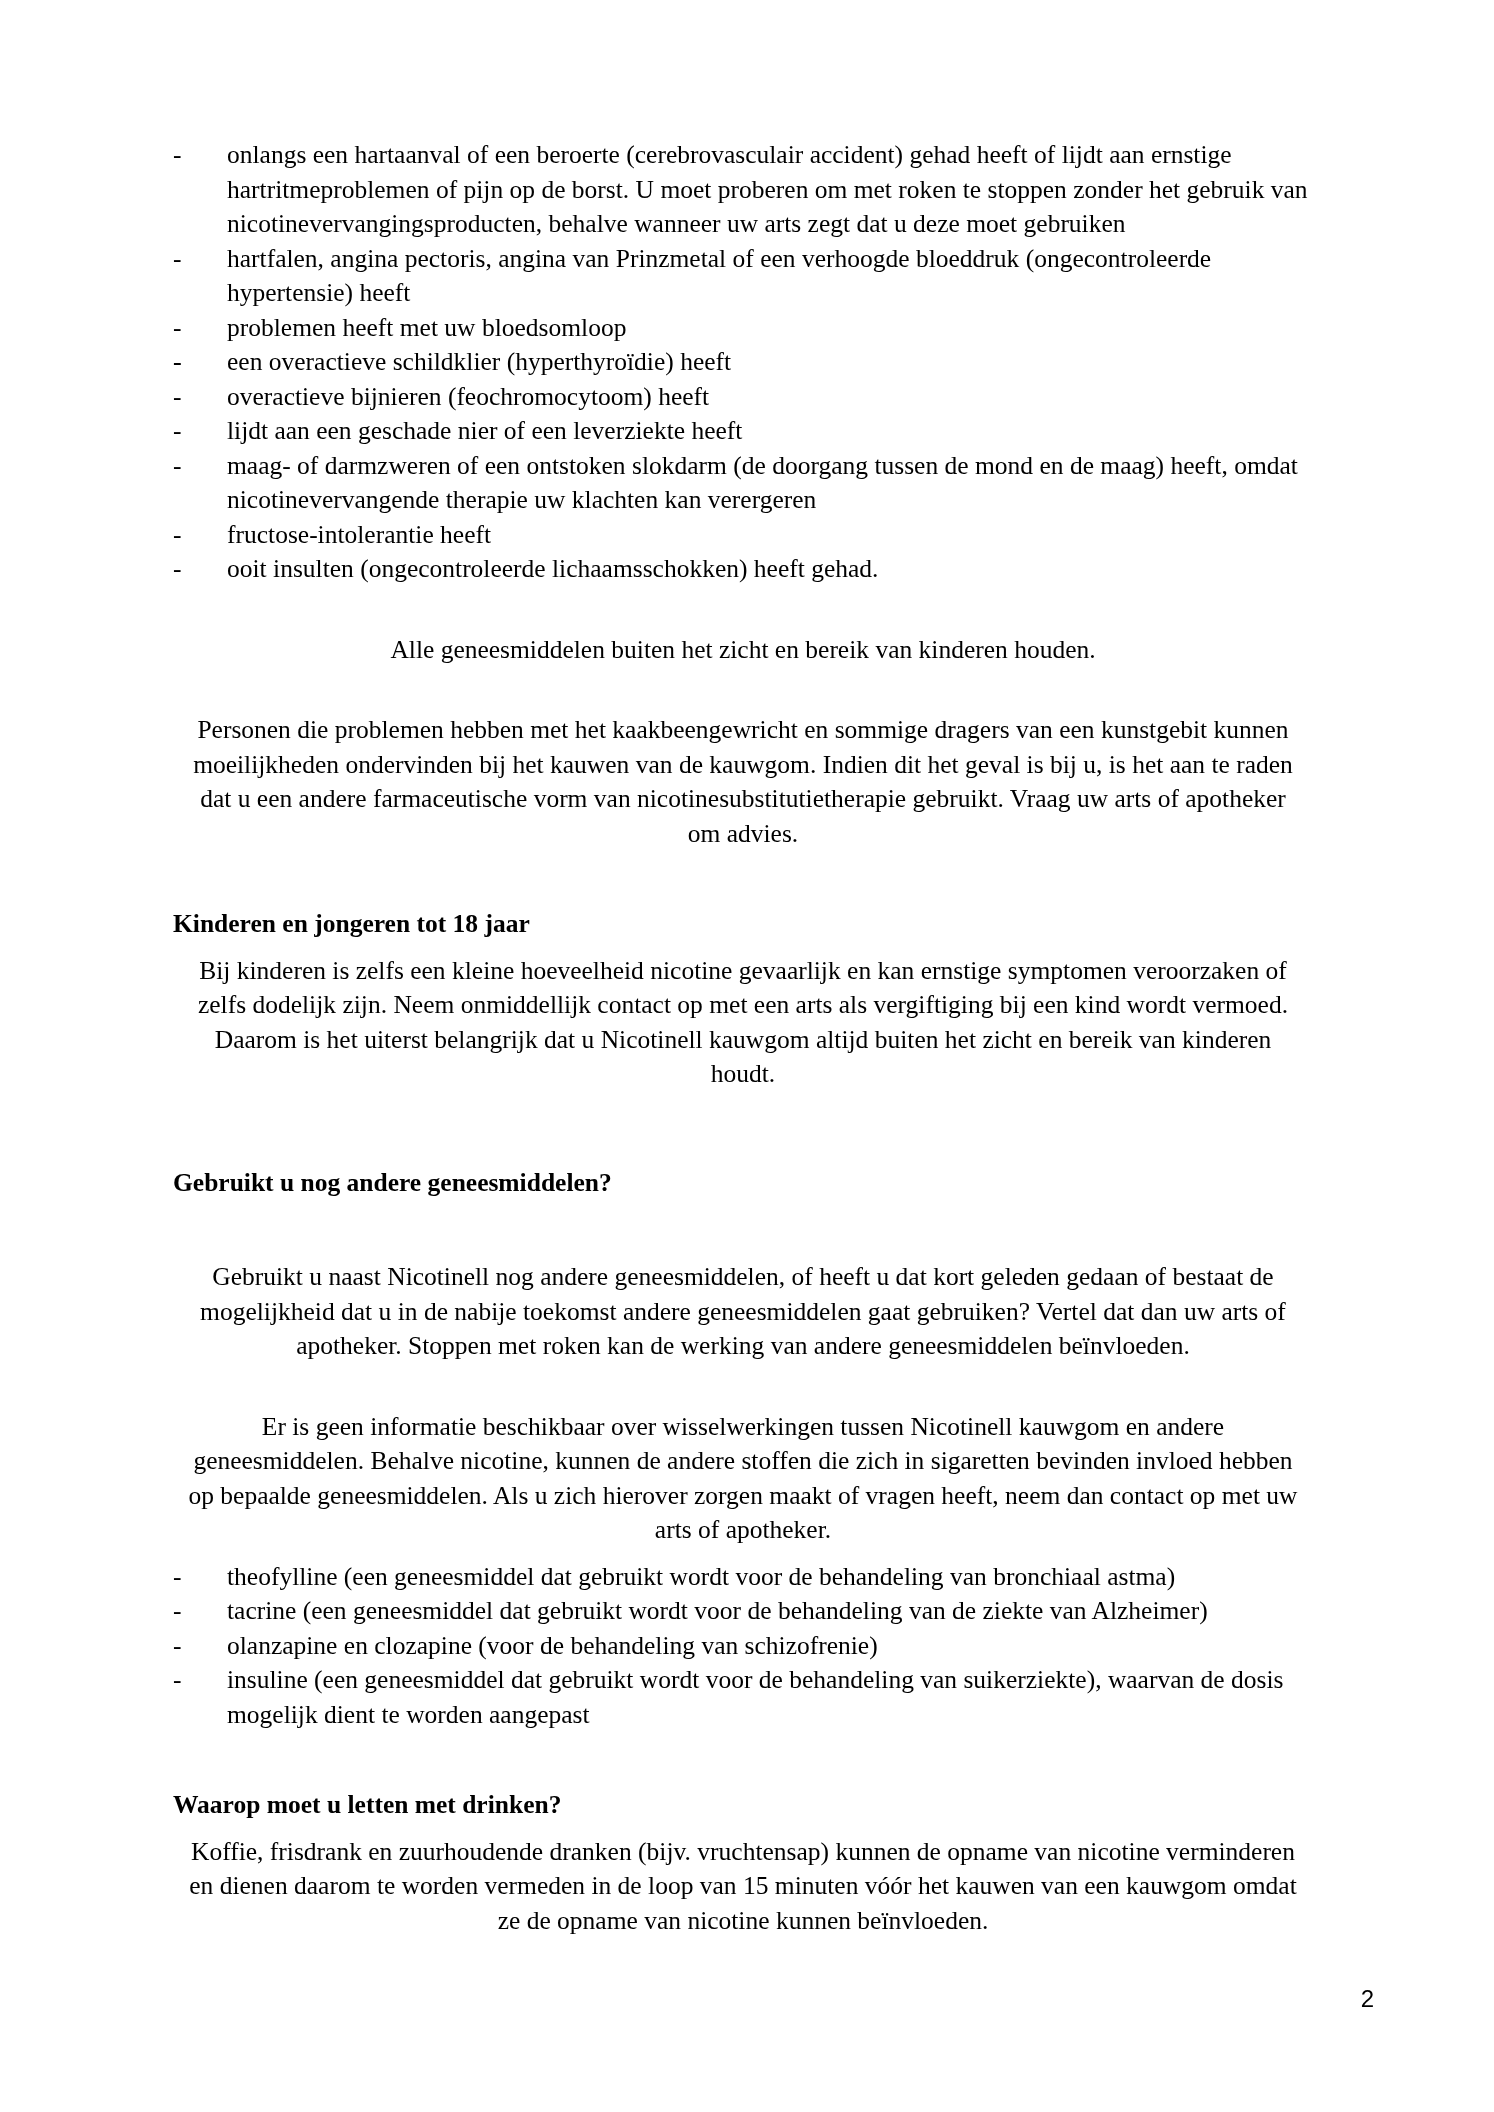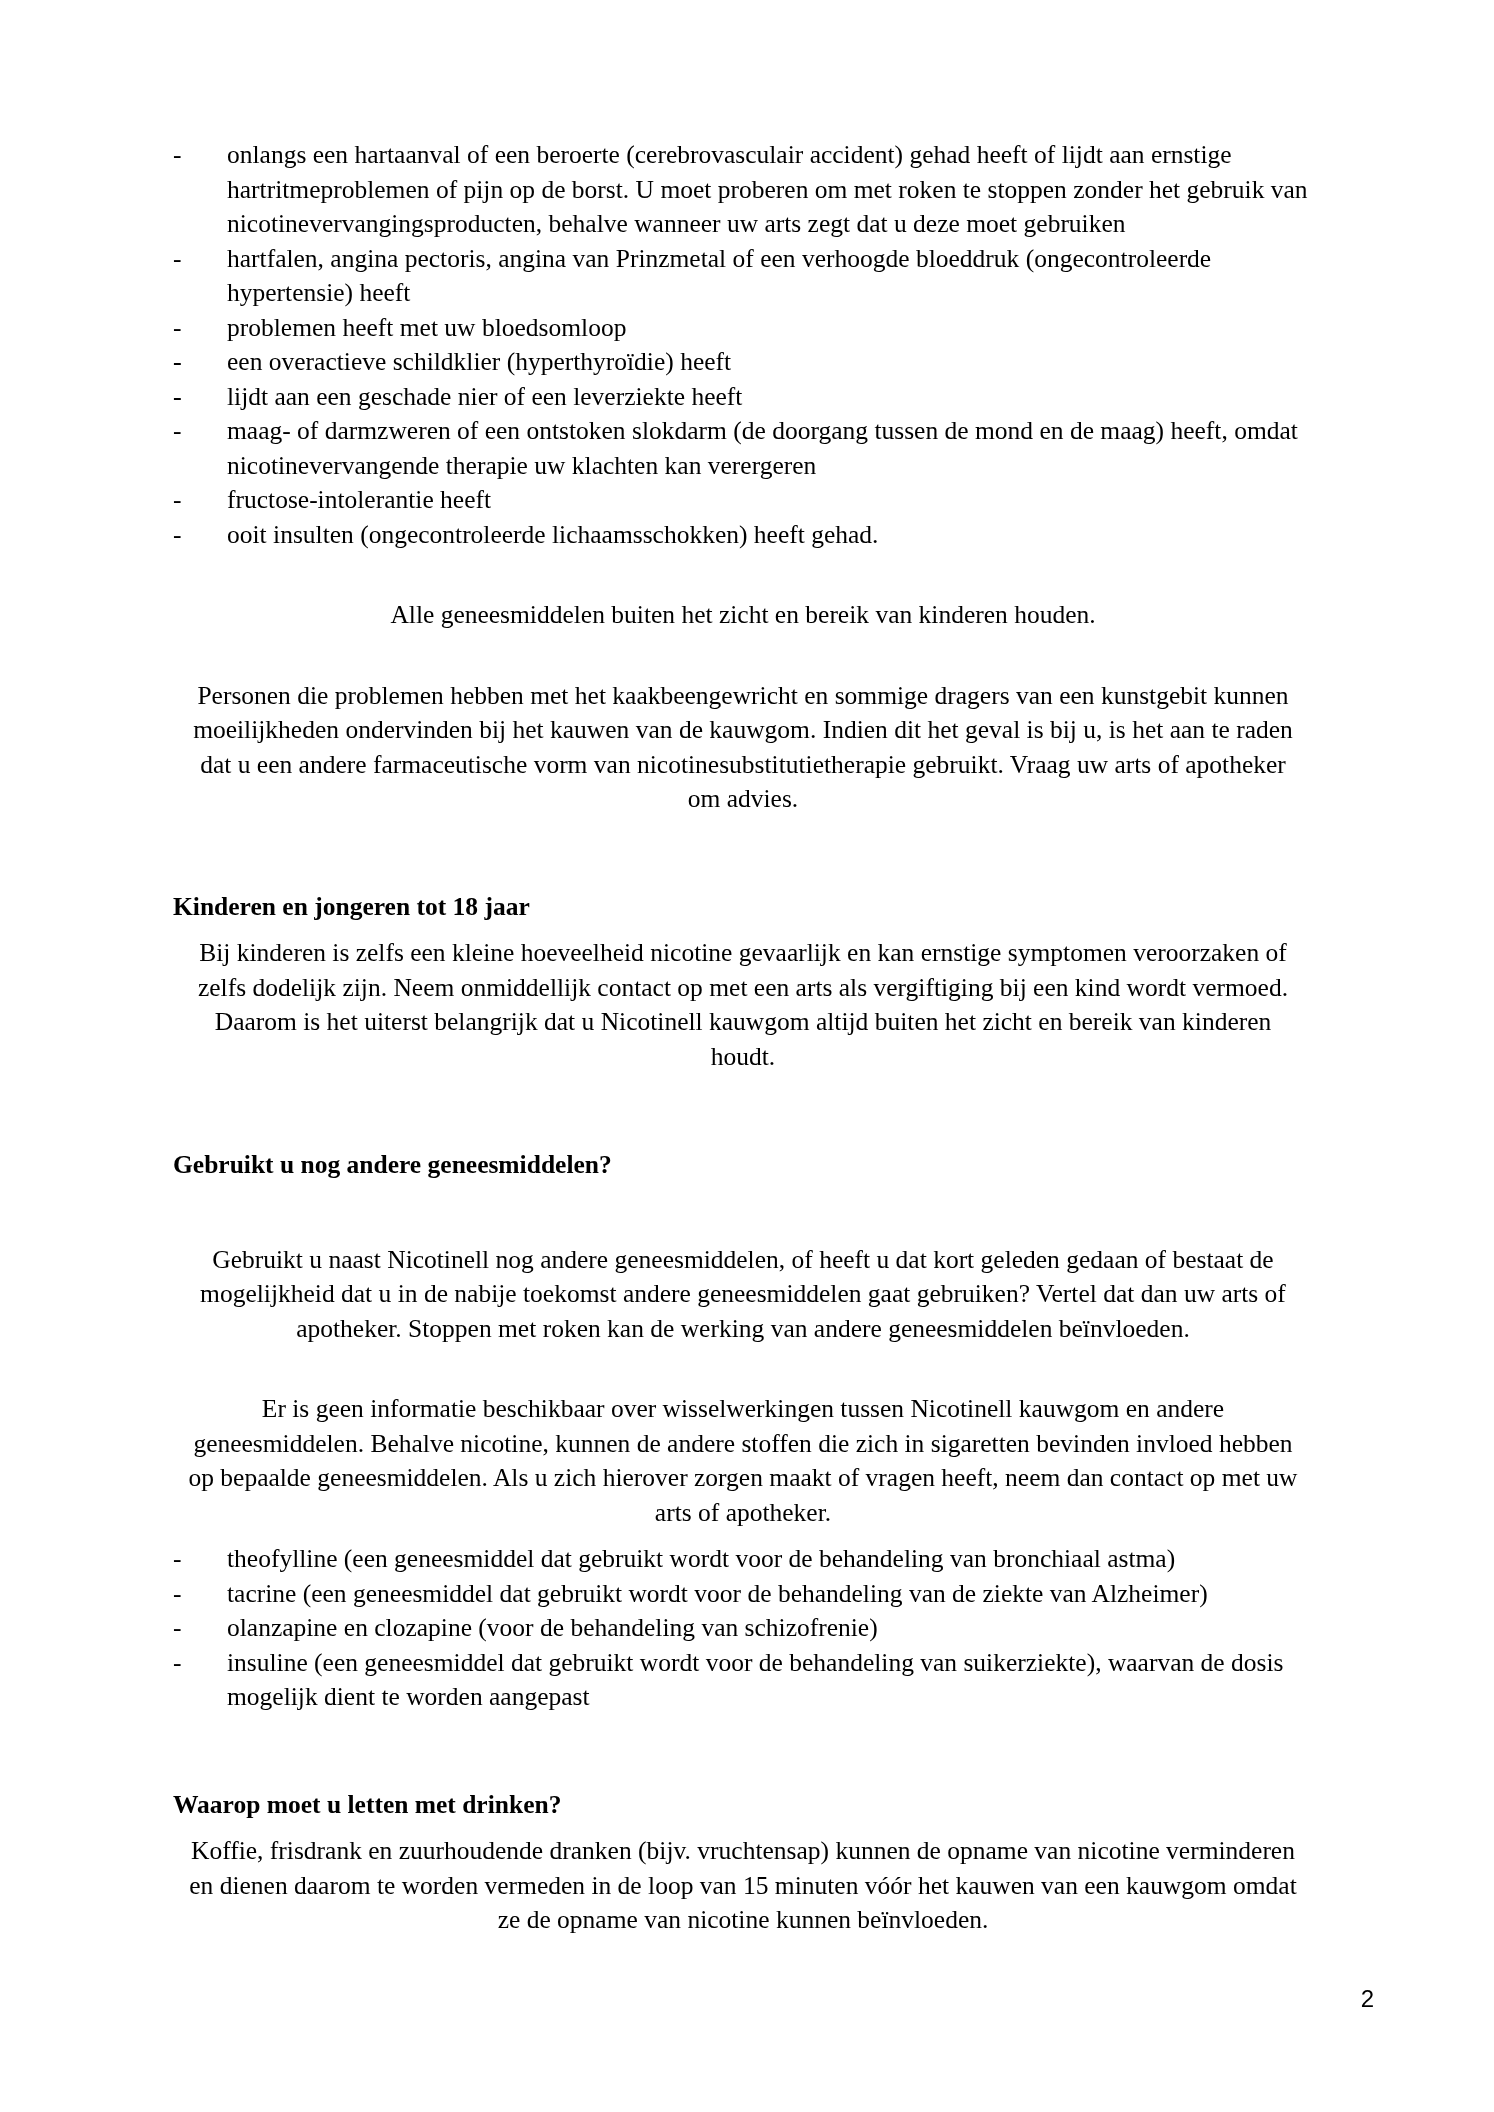--- a/index.html
+++ b/index.html
@@ -38,21 +38,21 @@
   .para.spaced-before-xl {
     margin-top: 60px;
   }
   .heading {
     font-size: 25.5px;
     line-height: 34.5px;
     font-weight: bold;
     margin: 0;
   }
   .heading.gap-top {
-    margin-top: 73px;
+    margin-top: 56px;
   }
   .heading.gap-top-lg {
     margin-top: 74px;
   }
   
   ul.dash-list {
     list-style: none;
     margin: 0;
     padding: 0;
   }
@@ -106,20 +106,21 @@
       </li>
       <li>
         <span class="dash">-</span>
       </li>
       <li>
         <span class="dash">-</span>
         <span>een overactieve schildklier (hyperthyroïdie) heeft</span>
       </li>
       <li>
         <span class="dash">-</span>
+        <span>overactieve bijnieren (feochromocytoom) heeft</span>
       </li>
       <li>
         <span class="dash">-</span>
         <span>lijdt aan een geschade nier of een leverziekte heeft</span>
       </li>
       <li>
         <span class="dash">-</span>
         <span>maag- of darmzweren of een ontstoken slokdarm (de doorgang tussen de mond en de maag) heeft, omdat nicotinevervangende therapie uw klachten kan verergeren</span>
       </li>
       <li>

